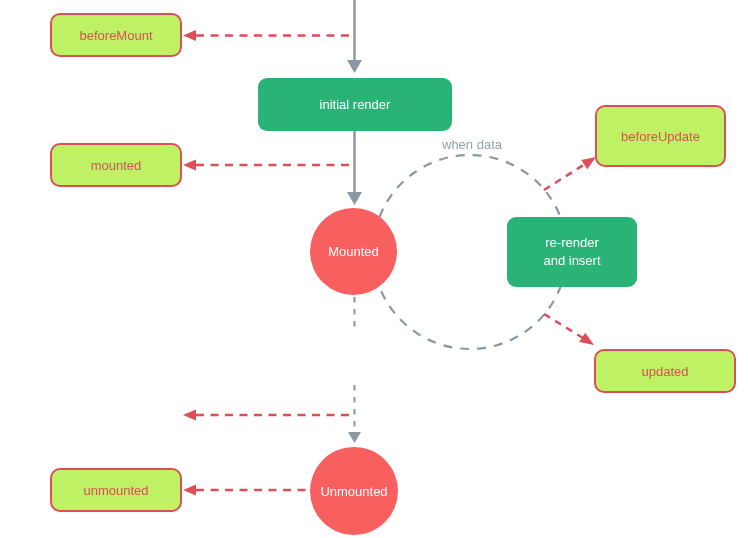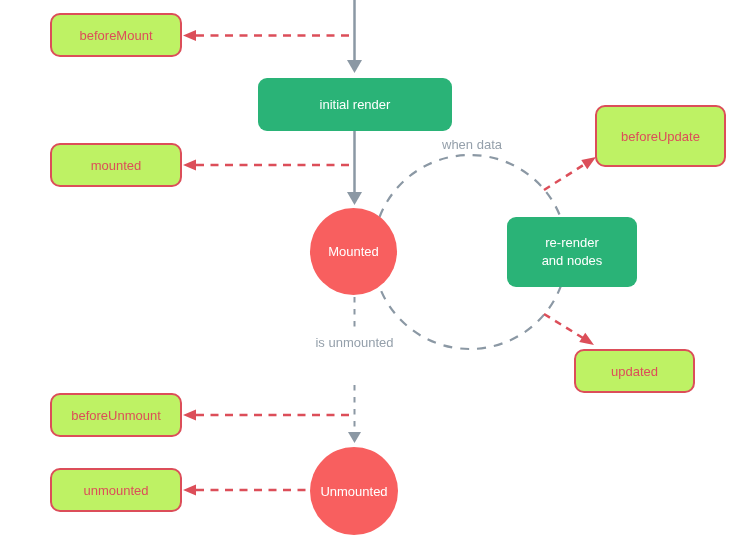--- a/index.html
+++ b/index.html
@@ -105,54 +105,50 @@
   </svg>
 
   <div class="hook-box" style="left:50px; top:13px; width:132px; height:44px;">
     <span>beforeMount</span>
   </div>
 
   <div class="hook-box" style="left:50px; top:143px; width:132px; height:44px;">
     <span>mounted</span>
   </div>
 
-  <div class="hook-box" style="left:50px; top:393px; width:132px; height:44px;">
-    <span>beforeUnmount</span>
-  </div>
 
   <div class="hook-box" style="left:50px; top:468px; width:132px; height:44px;">
     <span>unmounted</span>
   </div>
 
   <div class="hook-box" style="left:583px; top:105px; width:131px; height:62px;margin-left:12px;">
     <span>beforeUpdate</span>
   </div>
 
-  <div class="hook-box" style="left:574px; top:349px; width:121px; height:44px;">
+  <div class="hook-box" style="left:594px; top:349px; width:142px; height:44px;">
     <span>updated</span>
   </div>
 
   <div class="step-box" style="left:258px; top:78px; width:194px; height:53px;">
     <span>initial render</span>
   </div>
 
   <div class="step-box" style="left:507px; top:217px; width:130px; height:70px;">
     <span>re-render</span>
-    <span>and nodes</span>
+    <span>and insert</span>
   </div>
 
   <div class="state-circle" style="left:310px; top:208px; width:87px; height:87px;">
     <span>Mounted</span>
   </div>
 
   <div class="state-circle" style="left:310px; top:447px; width:88px; height:88px;">
     <span>Unmounted</span>
   </div>
 
   <div class="gray-note" style="left:412px; top:137px; width:120px;">
     <div>when data</div>
   </div>
 
   <div class="gray-note" style="left:294px; top:335px; width:121px;">
-    <div>is unmounted</div>
   </div>
 
 </div>
 
 </body></html>

